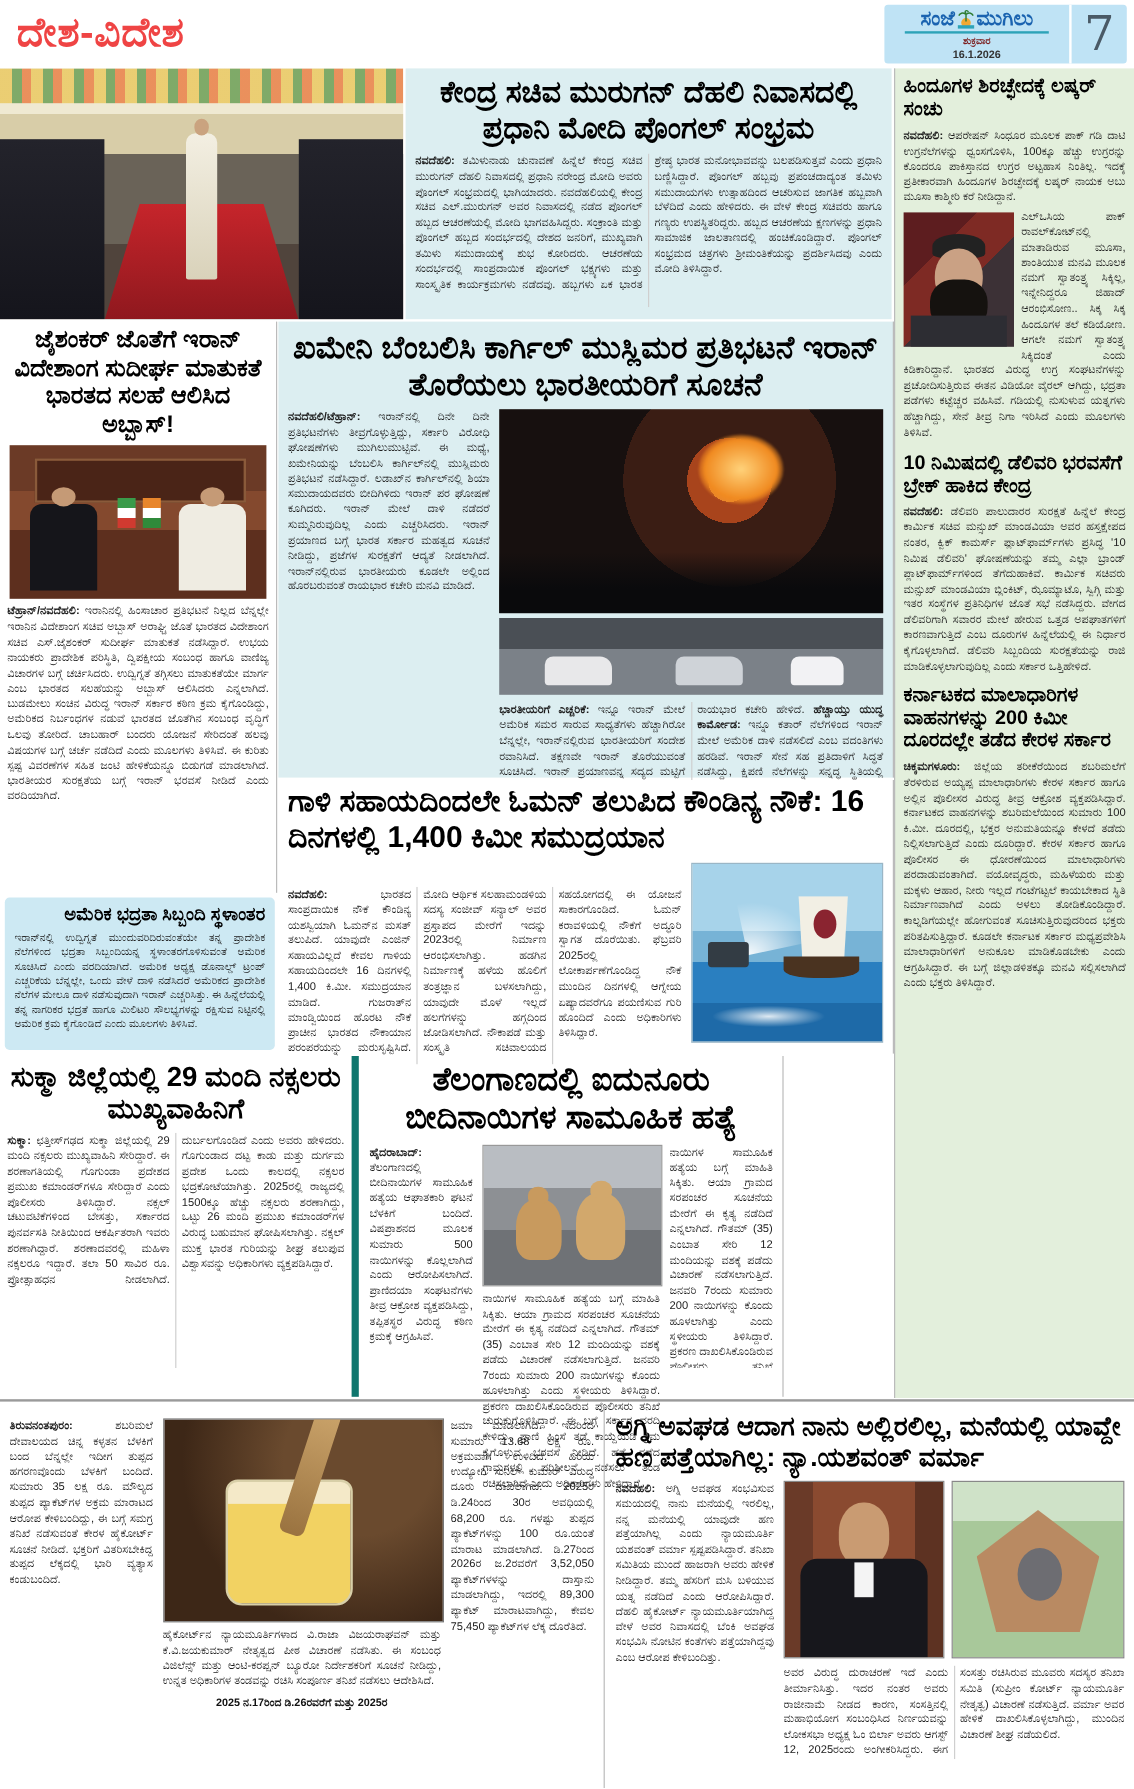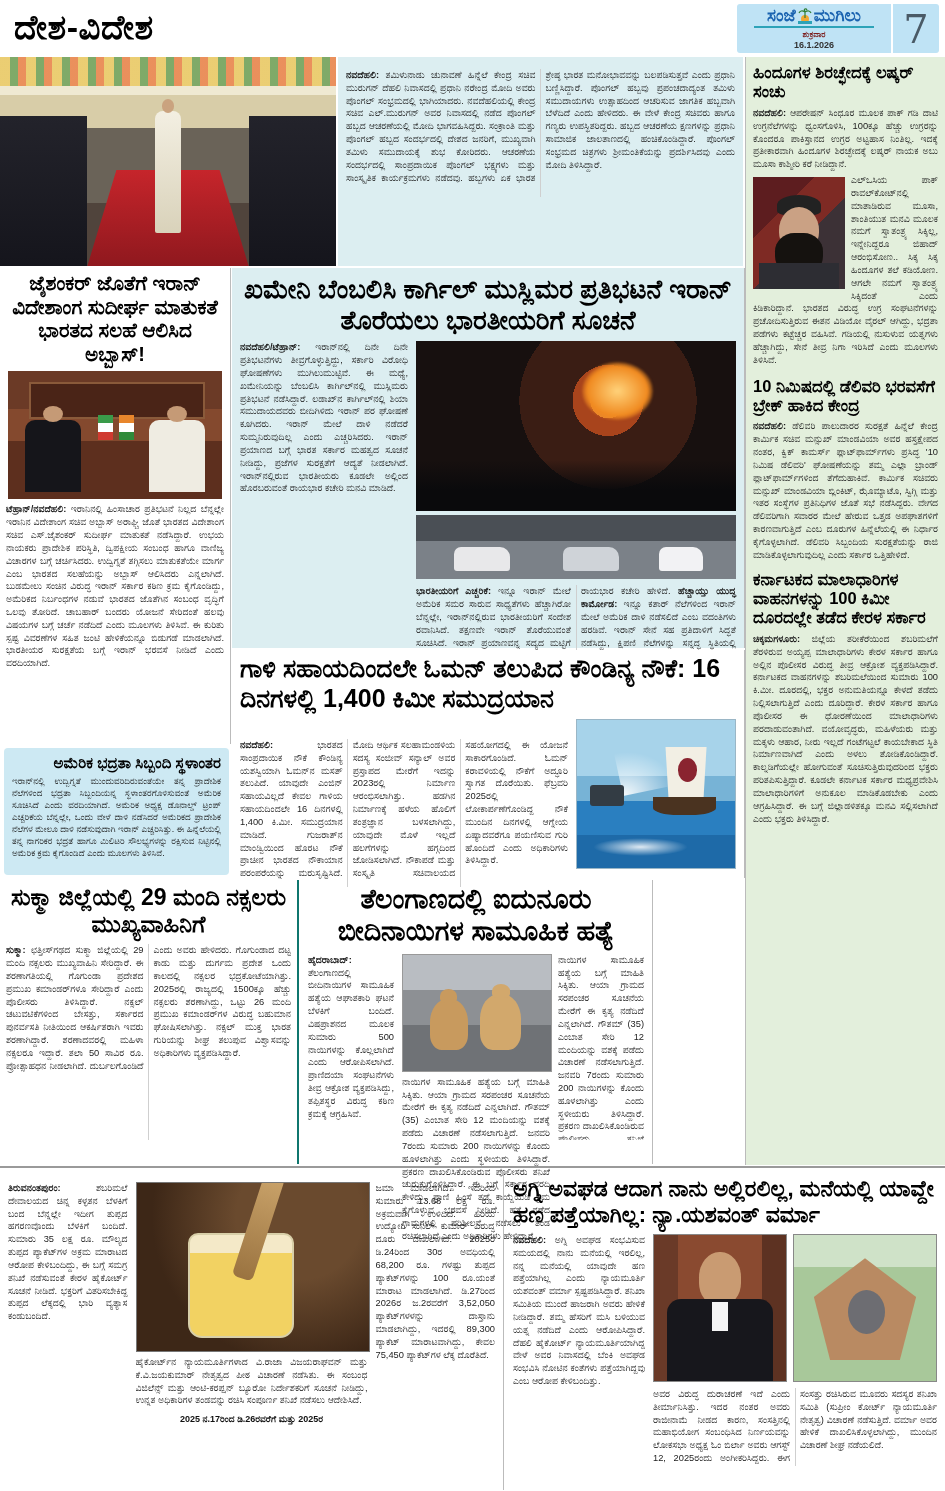--- a/index.html
+++ b/index.html
@@ -1,20 +1,20 @@
 <!DOCTYPE html>
 <html lang="kn"><head>
 <meta charset="utf-8">
 <style>
   html,body{margin:0;padding:0;background:#888;}
   #paper{position:relative;width:945px;height:1491px;background:#ffffff;
          font-family:"Liberation Sans","DejaVu Sans",sans-serif;color:#111;overflow:hidden;}
   .abs{position:absolute;}
   
-  #section-title{left:14px;top:8px;font-size:34px;font-weight:800;letter-spacing:0.5px;color:#000000;}
+  #section-title{left:14px;top:8px;font-size:34px;font-weight:800;letter-spacing:0.5px;color:#ef4444;}
   #masthead{left:737px;top:4px;width:202px;height:49px;background:#bfe3f5;border-radius:3px;
             display:flex;align-items:stretch;}
   #masthead .mh-left{flex:1;display:flex;flex-direction:column;align-items:center;justify-content:center;border-right:2px solid #fff;}
   .mh-name{font-size:17px;font-weight:800;color:#1a63b0;display:flex;align-items:center;gap:2px;line-height:1;}
   .mh-underline{width:120px;height:2px;background:#2da3b8;margin:2px 0;}
   .mh-day{font-size:8px;color:#7c2020;font-weight:700;}
   .mh-date{font-size:9px;color:#333;font-weight:700;}
   .mh-page{width:46px;display:flex;align-items:center;justify-content:center;
            font-family:"DejaVu Serif",serif;font-size:40px;color:#4a5a66;}
   .palm{width:14px;height:16px;display:inline-block;}
@@ -58,21 +58,21 @@
   .fig.left-man{left:8%;background:#15151a;}
   .fig.right-man{right:8%;background:#efece2;}
   .fig:before{content:"";position:absolute;left:32%;top:-14px;width:36%;height:16px;border-radius:50%;background:#c59a76;}
   .flag{position:absolute;top:34%;width:7%;height:20%;}
   .flag.iran{left:42%;background:linear-gradient(#3a9b4a 0 33%,#fff 33% 66%,#d03a30 66%);}
   .flag.india{left:52%;background:linear-gradient(#e8862c 0 33%,#fff 33% 66%,#2f8a3a 66%);}
   #article-jaishankar .body-text{height:270px;overflow:hidden;}
   #america-box{left:4px;top:748px;width:225px;height:127px;background:#cde9f3;border-radius:4px;padding:6px 8px;box-sizing:border-box;}
   #america-box .headline{font-size:15px;text-align:right;}
   #america-box .body-text{font-size:8.8px;margin-top:3px;}
-  #article-sukma{left:0;top:880px;width:299px;height:284px;padding:4px 6px;box-sizing:border-box;border-right:2px solid #0f766e;}
+  #article-sukma{left:0;top:880px;width:299px;height:284px;padding:4px 6px;box-sizing:border-box;border-right:6px solid #0f766e;}
   #article-sukma .headline{font-size:23px;}
   #article-sukma .body-text{margin-top:6px;height:196px;overflow:hidden;}
   
   #article-iran{left:232px;top:268px;width:513px;height:380px;background:#dceef1;padding:6px 8px;box-sizing:border-box;border-right:1px solid #bbb;}
   #article-iran .headline{font-size:26px;}
   .iran-flex{display:flex;gap:8px;margin-top:6px;}
   .iran-col1{width:168px;}
   .iran-right{flex:1;}
   #protest-photo{width:100%;height:170px;background:radial-gradient(circle at 60% 35%,#e8862c 0 8%,#a8441c 8% 16%,#3a1d14 16% 40%,#17100f 40%);position:relative;overflow:hidden;}
   .flame{position:absolute;left:52%;top:12%;width:22%;height:34%;background:radial-gradient(#ffd27a,#f08a20 60%,transparent 75%);border-radius:50%;filter:blur(1px);}
@@ -160,20 +160,21 @@
 
   <div class="abs" id="pongal-photo">
     <div class="garland"></div>
     <div class="crowd left"></div>
     <div class="crowd right"></div>
     <div class="carpet"></div>
     <div class="modi"></div>
   </div>
 
   <div class="abs" id="article-pongal">
+    <div class="headline">ಕೇಂದ್ರ ಸಚಿವ ಮುರುಗನ್ ದೆಹಲಿ ನಿವಾಸದಲ್ಲಿ ಪ್ರಧಾನಿ ಮೋದಿ ಪೊಂಗಲ್ ಸಂಭ್ರಮ</div>
     <div class="body-text cols2">
       <span class="dateline">ನವದೆಹಲಿ:</span>
       <span>ತಮಿಳುನಾಡು ಚುನಾವಣೆ ಹಿನ್ನೆಲೆ ಕೇಂದ್ರ ಸಚಿವ ಮುರುಗನ್ ದೆಹಲಿ ನಿವಾಸದಲ್ಲಿ ಪ್ರಧಾನಿ ನರೇಂದ್ರ ಮೋದಿ ಅವರು ಪೊಂಗಲ್ ಸಂಭ್ರಮದಲ್ಲಿ ಭಾಗಿಯಾದರು. ನವದೆಹಲಿಯಲ್ಲಿ ಕೇಂದ್ರ ಸಚಿವ ಎಲ್.ಮುರುಗನ್ ಅವರ ನಿವಾಸದಲ್ಲಿ ನಡೆದ ಪೊಂಗಲ್ ಹಬ್ಬದ ಆಚರಣೆಯಲ್ಲಿ ಮೋದಿ ಭಾಗವಹಿಸಿದ್ದರು. ಸಂಕ್ರಾಂತಿ ಮತ್ತು ಪೊಂಗಲ್ ಹಬ್ಬದ ಸಂದರ್ಭದಲ್ಲಿ ದೇಶದ ಜನರಿಗೆ, ಮುಖ್ಯವಾಗಿ ತಮಿಳು ಸಮುದಾಯಕ್ಕೆ ಶುಭ ಕೋರಿದರು. ಆಚರಣೆಯ ಸಂದರ್ಭದಲ್ಲಿ ಸಾಂಪ್ರದಾಯಿಕ ಪೊಂಗಲ್ ಭಕ್ಷ್ಯಗಳು ಮತ್ತು ಸಾಂಸ್ಕೃತಿಕ ಕಾರ್ಯಕ್ರಮಗಳು ನಡೆದವು. ಹಬ್ಬಗಳು ಏಕ ಭಾರತ ಶ್ರೇಷ್ಠ ಭಾರತ ಮನೋಭಾವವನ್ನು ಬಲಪಡಿಸುತ್ತವೆ ಎಂದು ಪ್ರಧಾನಿ ಬಣ್ಣಿಸಿದ್ದಾರೆ. ಪೊಂಗಲ್ ಹಬ್ಬವು ಪ್ರಪಂಚದಾದ್ಯಂತ ತಮಿಳು ಸಮುದಾಯಗಳು ಉತ್ಸಾಹದಿಂದ ಆಚರಿಸುವ ಜಾಗತಿಕ ಹಬ್ಬವಾಗಿ ಬೆಳೆದಿದೆ ಎಂದು ಹೇಳಿದರು. ಈ ವೇಳೆ ಕೇಂದ್ರ ಸಚಿವರು ಹಾಗೂ ಗಣ್ಯರು ಉಪಸ್ಥಿತರಿದ್ದರು. ಹಬ್ಬದ ಆಚರಣೆಯ ಕ್ಷಣಗಳನ್ನು ಪ್ರಧಾನಿ ಸಾಮಾಜಿಕ ಜಾಲತಾಣದಲ್ಲಿ ಹಂಚಿಕೊಂಡಿದ್ದಾರೆ. ಪೊಂಗಲ್ ಸಂಭ್ರಮದ ಚಿತ್ರಗಳು ಶ್ರೀಮಂತಿಕೆಯನ್ನು ಪ್ರದರ್ಶಿಸಿದವು ಎಂದು ಮೋದಿ ತಿಳಿಸಿದ್ದಾರೆ.</span>
     </div>
   </div>
 
   <div class="abs" id="right-col">
     <div>
       <div class="headline">ಹಿಂದೂಗಳ ಶಿರಚ್ಛೇದಕ್ಕೆ ಲಷ್ಕರ್ ಸಂಚು</div>
       <div class="body-text">
@@ -193,21 +194,21 @@
 
     <div id="delivery-art">
       <div class="headline">10 ನಿಮಿಷದಲ್ಲಿ ಡೆಲಿವರಿ ಭರವಸೆಗೆ ಬ್ರೇಕ್ ಹಾಕಿದ ಕೇಂದ್ರ</div>
       <div class="body-text">
         <span class="dateline">ನವದೆಹಲಿ:</span>
         <span>ಡೆಲಿವರಿ ಪಾಲುದಾರರ ಸುರಕ್ಷತೆ ಹಿನ್ನೆಲೆ ಕೇಂದ್ರ ಕಾರ್ಮಿಕ ಸಚಿವ ಮನ್ಸುಖ್ ಮಾಂಡವಿಯಾ ಅವರ ಹಸ್ತಕ್ಷೇಪದ ನಂತರ, ಕ್ವಿಕ್ ಕಾಮರ್ಸ್ ಪ್ಲಾಟ್‌ಫಾರ್ಮ್‌ಗಳು ಪ್ರಸಿದ್ಧ '10 ನಿಮಿಷ ಡೆಲಿವರಿ' ಘೋಷಣೆಯನ್ನು ತಮ್ಮ ಎಲ್ಲಾ ಬ್ರಾಂಡ್ ಪ್ಲಾಟ್‌ಫಾರ್ಮ್‌ಗಳಿಂದ ತೆಗೆದುಹಾಕಿವೆ. ಕಾರ್ಮಿಕ ಸಚಿವರು ಮನ್ಸುಖ್ ಮಾಂಡವಿಯಾ ಬ್ಲಿಂಕಿಟ್, ಝೊಮ್ಯಾಟೊ, ಸ್ವಿಗ್ಗಿ ಮತ್ತು ಇತರ ಸಂಸ್ಥೆಗಳ ಪ್ರತಿನಿಧಿಗಳ ಜೊತೆ ಸಭೆ ನಡೆಸಿದ್ದರು. ವೇಗದ ಡೆಲಿವರಿಗಾಗಿ ಸವಾರರ ಮೇಲೆ ಹೇರುವ ಒತ್ತಡ ಅಪಘಾತಗಳಿಗೆ ಕಾರಣವಾಗುತ್ತಿದೆ ಎಂಬ ದೂರುಗಳ ಹಿನ್ನೆಲೆಯಲ್ಲಿ ಈ ನಿರ್ಧಾರ ಕೈಗೊಳ್ಳಲಾಗಿದೆ. ಡೆಲಿವರಿ ಸಿಬ್ಬಂದಿಯ ಸುರಕ್ಷತೆಯನ್ನು ರಾಜಿ ಮಾಡಿಕೊಳ್ಳಲಾಗುವುದಿಲ್ಲ ಎಂದು ಸರ್ಕಾರ ಒತ್ತಿಹೇಳಿದೆ.</span>
       </div>
     </div>
 
     <div id="kerala-art">
-      <div class="headline">ಕರ್ನಾಟಕದ ಮಾಲಾಧಾರಿಗಳ ವಾಹನಗಳನ್ನು 100 ಕಿಮೀ ದೂರದಲ್ಲೇ ತಡೆದ ಕೇರಳ ಸರ್ಕಾರ</div>
+      <div class="headline">ಕರ್ನಾಟಕದ ಮಾಲಾಧಾರಿಗಳ ವಾಹನಗಳನ್ನು 200 ಕಿಮೀ ದೂರದಲ್ಲೇ ತಡೆದ ಕೇರಳ ಸರ್ಕಾರ</div>
       <div class="body-text">
         <span class="dateline">ಚಿಕ್ಕಮಗಳೂರು:</span>
         <span>ಜಿಲ್ಲೆಯ ತರೀಕೆರೆಯಿಂದ ಶಬರಿಮಲೆಗೆ ತೆರಳಿರುವ ಅಯ್ಯಪ್ಪ ಮಾಲಾಧಾರಿಗಳು ಕೇರಳ ಸರ್ಕಾರ ಹಾಗೂ ಅಲ್ಲಿನ ಪೊಲೀಸರ ವಿರುದ್ಧ ತೀವ್ರ ಆಕ್ರೋಶ ವ್ಯಕ್ತಪಡಿಸಿದ್ದಾರೆ. ಕರ್ನಾಟಕದ ವಾಹನಗಳನ್ನು ಶಬರಿಮಲೆಯಿಂದ ಸುಮಾರು 100 ಕಿ.ಮೀ. ದೂರದಲ್ಲಿ, ಭಕ್ತರ ಅನುಮತಿಯನ್ನೂ ಕೇಳದೆ ತಡೆದು ನಿಲ್ಲಿಸಲಾಗುತ್ತಿದೆ ಎಂದು ದೂರಿದ್ದಾರೆ. ಕೇರಳ ಸರ್ಕಾರ ಹಾಗೂ ಪೊಲೀಸರ ಈ ಧೋರಣೆಯಿಂದ ಮಾಲಾಧಾರಿಗಳು ಪರದಾಡುವಂತಾಗಿದೆ. ವಯೋವೃದ್ಧರು, ಮಹಿಳೆಯರು ಮತ್ತು ಮಕ್ಕಳು ಆಹಾರ, ನೀರು ಇಲ್ಲದೆ ಗಂಟೆಗಟ್ಟಲೆ ಕಾಯಬೇಕಾದ ಸ್ಥಿತಿ ನಿರ್ಮಾಣವಾಗಿದೆ ಎಂದು ಅಳಲು ತೋಡಿಕೊಂಡಿದ್ದಾರೆ. ಕಾಲ್ನಡಿಗೆಯಲ್ಲೇ ಹೋಗುವಂತೆ ಸೂಚಿಸುತ್ತಿರುವುದರಿಂದ ಭಕ್ತರು ಪರಿತಪಿಸುತ್ತಿದ್ದಾರೆ. ಕೂಡಲೇ ಕರ್ನಾಟಕ ಸರ್ಕಾರ ಮಧ್ಯಪ್ರವೇಶಿಸಿ ಮಾಲಾಧಾರಿಗಳಿಗೆ ಅನುಕೂಲ ಮಾಡಿಕೊಡಬೇಕು ಎಂದು ಆಗ್ರಹಿಸಿದ್ದಾರೆ. ಈ ಬಗ್ಗೆ ಜಿಲ್ಲಾಡಳಿತಕ್ಕೂ ಮನವಿ ಸಲ್ಲಿಸಲಾಗಿದೆ ಎಂದು ಭಕ್ತರು ತಿಳಿಸಿದ್ದಾರೆ.</span>
       </div>
     </div>
   </div>
 
   <div class="abs" id="article-jaishankar">
     <div class="headline">ಜೈಶಂಕರ್ ಜೊತೆಗೆ ಇರಾನ್ ವಿದೇಶಾಂಗ ಸುದೀರ್ಘ ಮಾತುಕತೆ ಭಾರತದ ಸಲಹೆ ಆಲಿಸಿದ ಅಬ್ಬಾಸ್!</div>
     <div id="jaishankar-photo">

